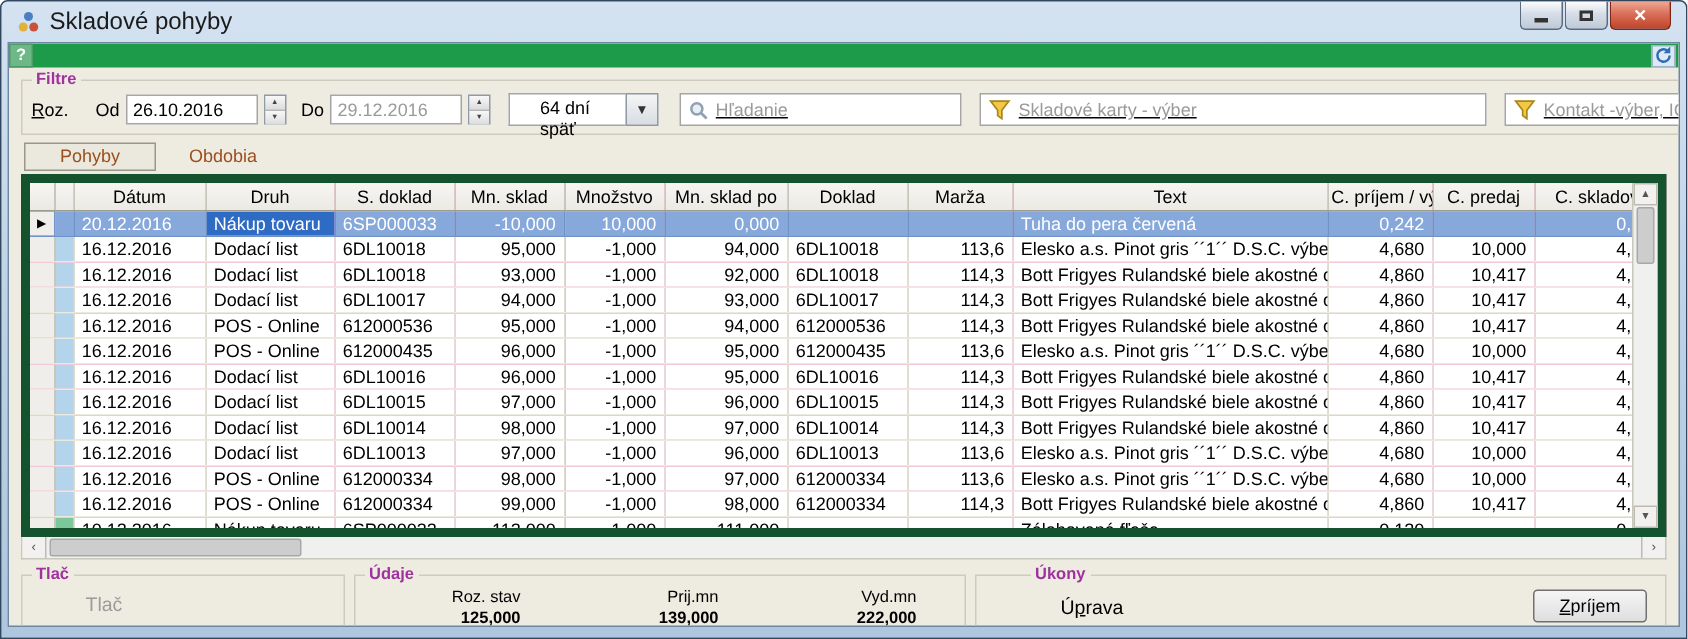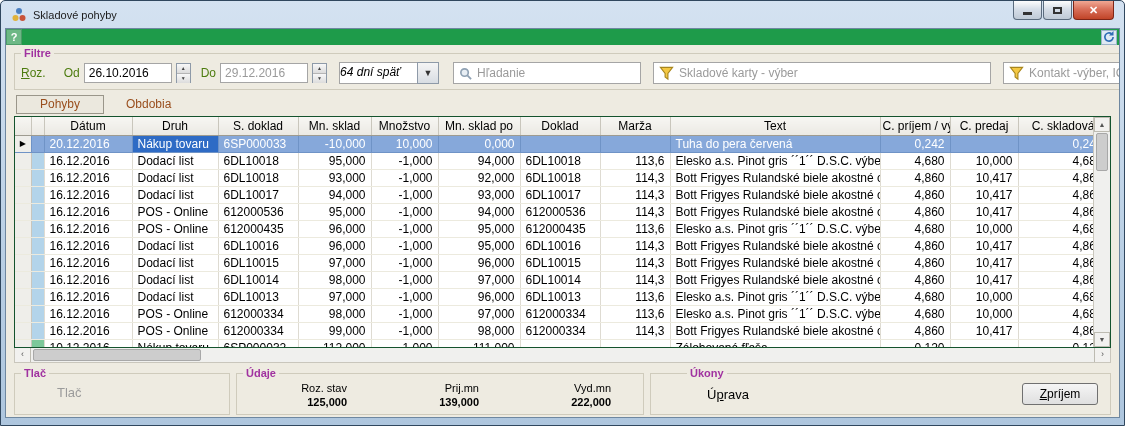--- a/index.html
+++ b/index.html
@@ -2,62 +2,62 @@
 <html style="--green: #1e9b4a; --magenta: #a032a0; --tabclr: #9a4f1e; --focused: #2e6bc5; --statusblue: #b3d4ea; --statusgreen: #7cc89a;"><head>
 <meta charset="utf-8">
 <style>
   * { margin:0; padding:0; box-sizing:border-box; }
   html,body { width:1125px; height:426px; font-family:"Liberation Sans", sans-serif; background:#fff; }
 
   
   .window { width:1125px; height:426px; border:1px solid #30475e; background:linear-gradient(180deg,#d4e2f1 0%,#b9cfe4 60%,#aec6de 100%); padding:0 4px 4px 4px; border-radius:5px 5px 0 0; }
   .titlebar { height:27px; display:flex; align-items:center; padding:0 6px; }
   .title-icon { width:16px; height:16px; margin-right:6px; flex:0 0 auto; }
-  .title-text { font-size:11px; color:#1b1b1b; flex:1; }
+  .title-text { font-size:16px; color:#1b1b1b; flex:1; }
   .winbtns { display:flex; gap:1px; align-items:flex-start; height:100%; }
   .wbtn { width:29px; height:19px; border:1px solid #5a6b7d; border-top:none; background:linear-gradient(180deg,#fdfdfd,#d6dee8 45%,#bfcad6); border-radius:0 0 4px 4px; font-size:10px; color:#333; display:flex; align-items:center; justify-content:center; }
   .wbtn.close { width:41px; background:linear-gradient(180deg,#f0a894,#d9705a 45%,#c04428); border-color:#7e2516; color:#fff; font-weight:bold; font-size:11px; }
   .minglyph { display:block; width:9px; height:3px; background:#333; margin-top:6px; }
   .maxglyph { display:block; width:9px; height:7px; border:2px solid #333; }
 
   
   .content { height:390px; border:1px solid #6e87a0; background:#eeebe1; overflow:hidden; }
   .greenbar { height:16px; background:var(--green,#1e9b4a); display:flex; align-items:center; justify-content:space-between; }
   .helpbtn { width:16px; height:16px; background:#6db886; border:1px solid #4c9c68; color:#fff; font-weight:bold; font-size:11px; text-align:center; line-height:14px; }
   .refreshbtn { width:16px; height:15px; background:#dfe9f3; border:1px solid #9db4c9; display:flex; align-items:center; justify-content:center; margin-right:2px; }
 
   
   fieldset { border:1px solid #cfcbbc; margin:2px 8px 0 8px; padding:2px 6px 4px 6px; }
   legend { font-size:11px; font-weight:bold; color:var(--magenta,#a032a0); padding:0 3px; }
   .filtre-row { display:flex; align-items:center; gap:4px; height:24px; }
-  .lbl { font-size:12px; color:#4d7c0f; }
+  .lbl { font-size:12px; color:#000000; }
   .lbl u { text-decoration:underline; }
   .txtbox { height:20px; border:1px solid #a5a5a5; background:#fff; font-size:12px; padding:0 4px; font-family:"Liberation Sans", sans-serif; color:#000; }
   .datebox { width:88px; }
   .datebox.dim { color:#9a9a9a; }
   .spin { width:15px; height:20px; display:flex; flex-direction:column; border:1px solid #8e9aa8; }
   .spin div { flex:1; background:linear-gradient(#f8f8f8,#dcdcdc); font-size:5px; color:#444; text-align:center; line-height:9px; border-bottom:1px solid #b5b5b5; }
   .spin div:last-child { border-bottom:none; }
   .combo { display:flex; align-items:center; margin-left:8px; }
-  .combo .cval { width:78px; height:22px; border:1px solid #a5a5a5; border-right:none; background:#fff; font-size:12px; padding:2px 0;font-style:italic; }
+  .combo .cval { width:78px; height:22px; border:1px solid #a5a5a5; border-right:none; background:#fff; font-size:12px; padding:2px 20px; }
   .combo .cbtn { width:22px; height:22px; border:1px solid #8e9aa8; background:linear-gradient(#f5f5f5,#d8dde3); font-size:9px; color:#333; text-align:center; line-height:20px; }
   .iconbox { display:flex; align-items:center; gap:5px; height:22px; border:1px solid #a5a5a5; background:#fff; padding:0 5px; }
-  .iconbox input { border:none; outline:none; flex:1; font-size:12px; font-family:"Liberation Sans", sans-serif; background:transparent; }
+  .iconbox input { border:none; outline:none; flex:1; font-size:12px; font-family:"Liberation Sans", sans-serif; background:transparent;text-decoration:underline; }
   .iconbox input::placeholder { color:#9a9a9a; opacity:1; }
   .searchbox { width:188px; margin-left:10px; }
   .cardsbox  { width:338px; margin-left:8px; }
   .contactbox{ width:234px; margin-left:8px; }
 
   
   .tabsrow { display:flex; align-items:center; margin:4px 0 2px 10px; height:20px; }
   .tab-active { width:88px; height:19px; border:1px solid #9a968a; background:#ebe8de; color:var(--tabclr,#9a4f1e); font-size:12px; text-align:center; line-height:17px; }
   .tab-plain { margin-left:22px; color:var(--tabclr,#9a4f1e); font-size:12px; }
 
   
-  .tablewrap { margin:0 8px; border:1px solid #14532d; background:#f9a8d4; display:flex; }
+  .tablewrap { margin:0 8px; border:6px solid #14532d; background:#f9a8d4; display:flex; }
   .tclip { height:230px; overflow:hidden; flex:1; }
   table { border-collapse:collapse; table-layout:fixed; width:1064px; }
   th { height:18px; background:linear-gradient(#f7f6f3,#ebe9e3); border-right:1px solid #c9c6bc; border-bottom:1px solid #9e9b90; font-size:12px; font-weight:normal; color:#000; overflow:hidden; white-space:nowrap; padding:0 2px; }
   td { height:17px; font-size:12px; border-right:1px solid #dedbd2; border-bottom:1px solid #eceade; overflow:hidden; white-space:nowrap; padding:0 5px; color:#000; background:#fff; }
   td.c-sel { background:#efeeea; border-right:1px solid #c9c6bc; padding:0; text-align:center; font-size:8px; color:#000; }
   td.c-status { background:var(--statusblue,#b3d4ea); padding:0; }
   td.c-status.green { background:var(--statusgreen,#7cc89a); }
   .a-l { text-align:left; } .a-r { text-align:right; }
   tr.selected td { background:#86a8da; color:#fff; border-right-color:#6f93c6; border-bottom-color:#6f93c6; }
   tr.selected td.c-sel { background:#efeeea; color:#000; }

